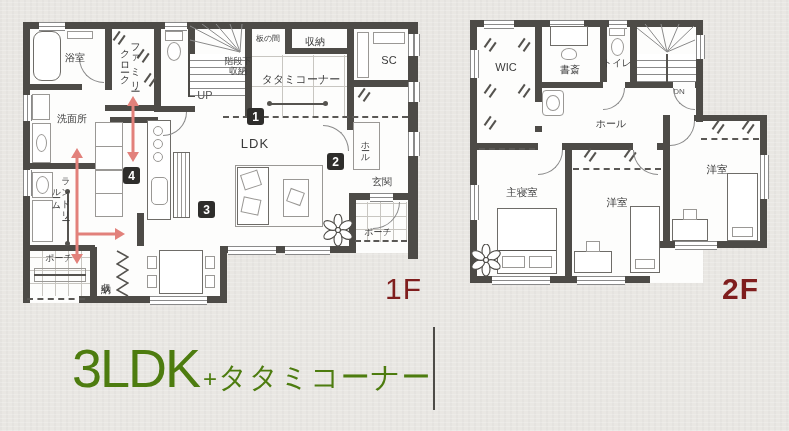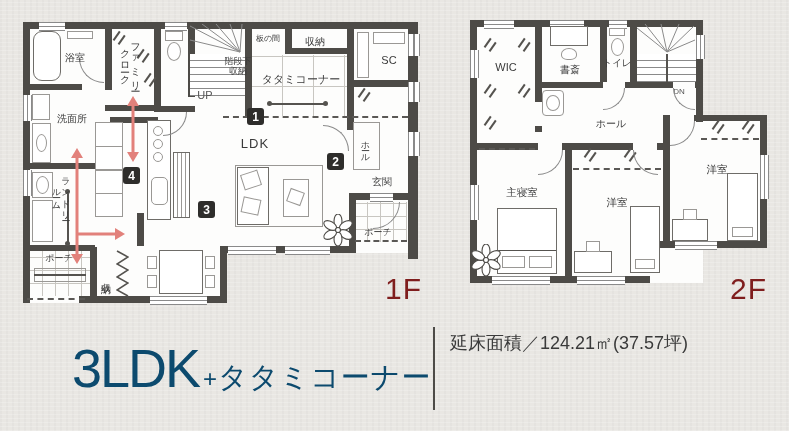--- a/index.html
+++ b/index.html
@@ -31,21 +31,21 @@
   .tatami{position:absolute;background-image:
         repeating-linear-gradient(0deg, rgba(0,0,0,0) 0 29px, #c8c6c1 29px 30px),
         repeating-linear-gradient(90deg, rgba(0,0,0,0) 0 30px, #c8c6c1 30px 31px);}
   .treads{position:absolute;background-image:repeating-linear-gradient(180deg,#fff 0 6px,#8a8a8a 6px 7px);background-color:#fff;}
   .barstripe{position:absolute;background-image:repeating-linear-gradient(90deg,#fff 0 3px,#9a9895 3px 4px);border:1px solid #6e6c68;box-sizing:border-box;}
   .arc{position:absolute;border:1.3px solid #8a8a8a;box-sizing:border-box;background:#fff;}
   .sl{position:absolute;width:11px;height:1.6px;background:#55534f;transform:rotate(-55deg);}
   .pole{position:absolute;background:#55534f;}
   .dot{position:absolute;width:5px;height:5px;border-radius:50%;background:#55534f;}
   .floorlbl{position:absolute;font-size:30px;color:#7f1d1d;letter-spacing:1px;}
-  .title-row{position:absolute;display:flex;align-items:baseline;color:#0c4a6e;}
+  .title-row{position:absolute;display:flex;align-items:baseline;color:#4d7c0f;}
   .divider{position:absolute;width:2px;background:#4d4b47;}
 </style>
 </head>
 <body>
 
 <div class="plan" style="left:23px;top:22px;width:395px;height:281px;">
 
   <div class="room" style="left:0;top:0;width:395px;height:231px;"></div>
   <div class="room" style="left:0;top:231px;width:204px;height:50px;"></div>
 
@@ -350,26 +350,25 @@
   </svg>
 
   <div class="lbl" style="left:16px;top:41px;width:40px;font-size:11px;">WIC</div>
   <div class="lbl" style="left:80px;top:44px;width:40px;font-size:10px;">書斎</div>
   <div class="lbl" style="left:127px;top:38px;width:40px;font-size:9.5px;">トイレ</div>
   <div class="lbl" style="left:116px;top:98px;width:50px;font-size:10px;">ホール</div>
   <div class="lbl" style="left:27px;top:167px;width:50px;font-size:10.5px;">主寝室</div>
   <div class="lbl" style="left:122px;top:177px;width:50px;font-size:10.5px;">洋室</div>
   <div class="lbl" style="left:222px;top:144px;width:50px;font-size:10.5px;">洋室</div>
 
-  <div class="floorlbl" style="left:260px;top:252px;">2F</div>
+  <div class="floorlbl" style="left:252px;top:252px;font-weight:bold;">2F</div>
 </div>
 
 <div class="title-row" style="left:72px;top:337px;">
   <span style="font-size:54px;letter-spacing:-2px;">3LDK</span>
   <span style="font-size:24px;margin:0 1px 0 4px;">+</span>
   <span style="font-size:29px;letter-spacing:1px;">タタミコーナー</span>
 </div>
 
 <div class="divider" style="left:433px;top:327px;height:83px;"></div>
 
 <div class="abs" style="left:450px;top:330px;font-size:18px;line-height:27.5px;color:#3a3a3a;">
-  <div>延床面積／124.21㎡(37.57坪)</div>
 </div>
 
 </body></html>

